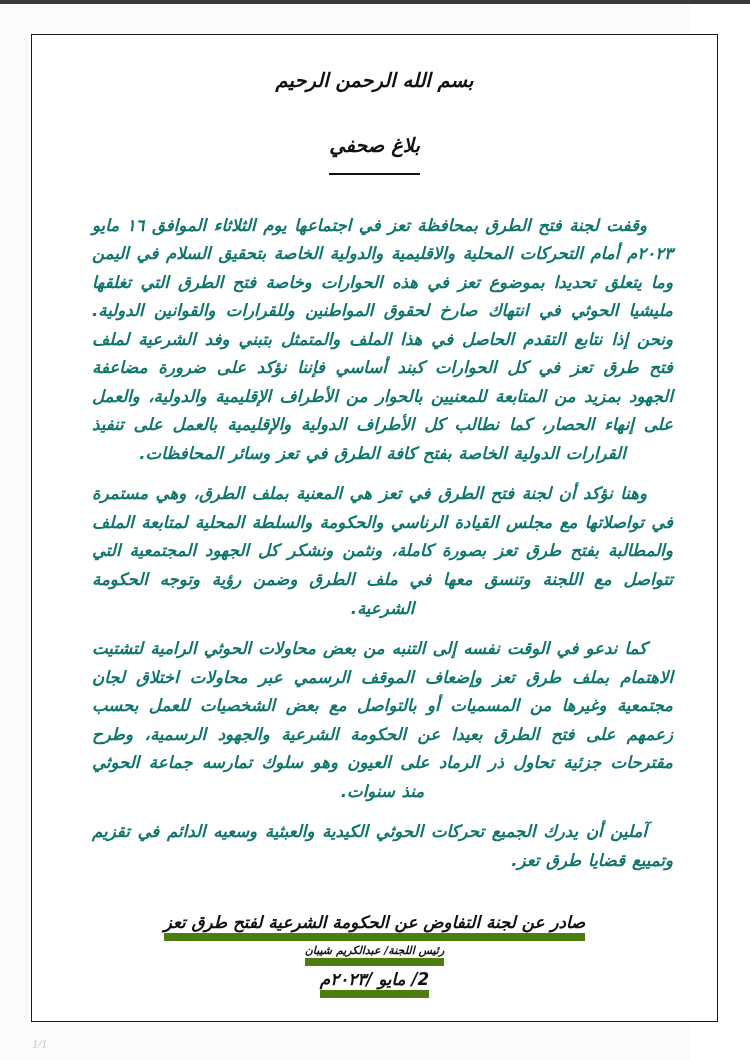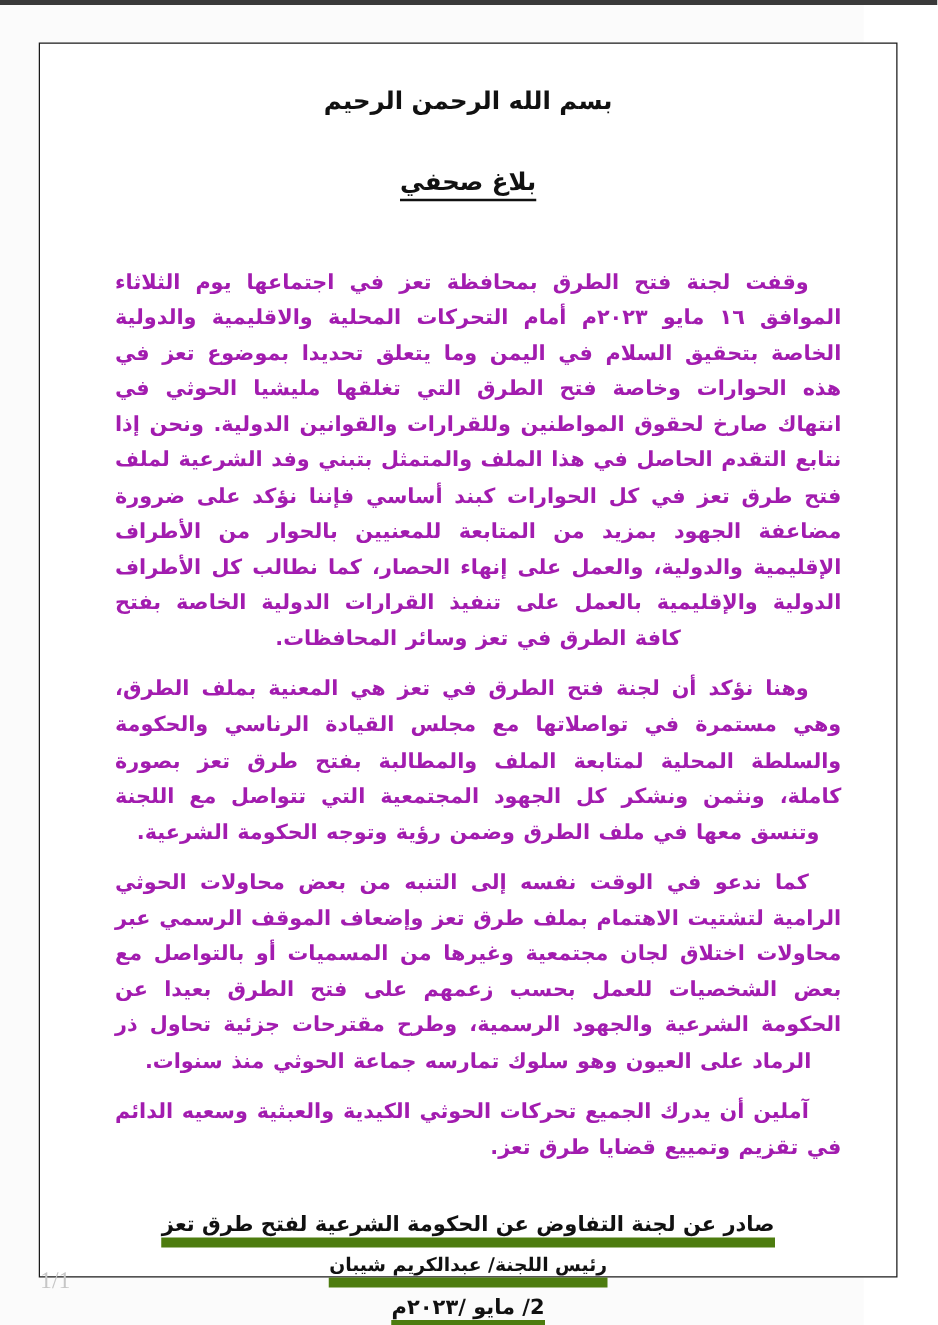--- a/index.html
+++ b/index.html
@@ -23,20 +23,21 @@
     height: 4px;
     background: #3a3a3a;
   }
 
   .viewer-surface {
     position: absolute;
     top: 4px; left: 0;
     width: 691px;
     height: 1056px;
     background: #fbfbfb;
+    font-style: italic;
   }
 
   
   .page-sheet {
     position: absolute;
     left: 31px;
     top: 30px;
     width: 687px;
     height: 988px;
     background: #ffffff;
@@ -66,32 +67,32 @@
   .doc-title {
     text-align: center;
     font-size: 19.5px;
     font-weight: bold;
     color: #111111;
     margin-top: 38px;
     line-height: 1.4;
   }
   .doc-title span {
     border-bottom: 2px solid #111111;
-    padding-bottom: 2px;
+    padding-bottom: 16px;
   }
 
   
   .body-block {
     margin-top: 52px;
     direction: rtl;
   }
   .para {
     font-size: 16.6px;
     font-weight: bold;
-    color: #a21caf;
+    color: #0f766e;
     text-align: justify;
     text-align-last: center;
     line-height: 1.72;
     margin: 0 0 12px 16px;
     text-indent: 26px;
     word-spacing: 1px;
   }
   .para.last-left {
     text-align-last: right;
   }
@@ -106,29 +107,29 @@
     font-size: 16.2px;
     font-weight: bold;
     color: #111111;
     line-height: 2.05;
   }
   .sign-line span {
     border-bottom: 8px solid #4d7c0f;
     padding-bottom: 1px;
   }
   .sign-line.l1 { font-size: 16.8px; }
-  .sign-line.l2 { font-size: 15px; }
+  .sign-line.l2 { font-size: 11px; }
   .sign-line.l3 { font-size: 16.8px; }
 
   
   .page-number {
     position: absolute;
     left: 32px;
-    bottom: 24px;
-    font-size: 19px;
+    bottom: 8px;
+    font-size: 12px;
     color: #c6c6c6;
     font-family: "Liberation Serif", serif;
     direction: ltr;
   }
 
   
   .watermark {
     position: absolute;
     right: 6px;
     bottom: 2px;

